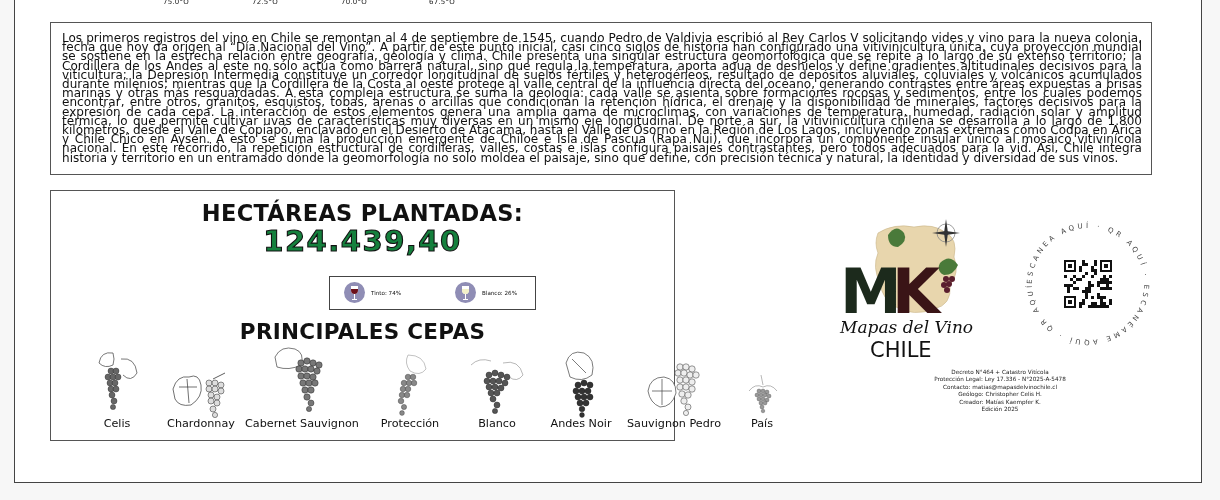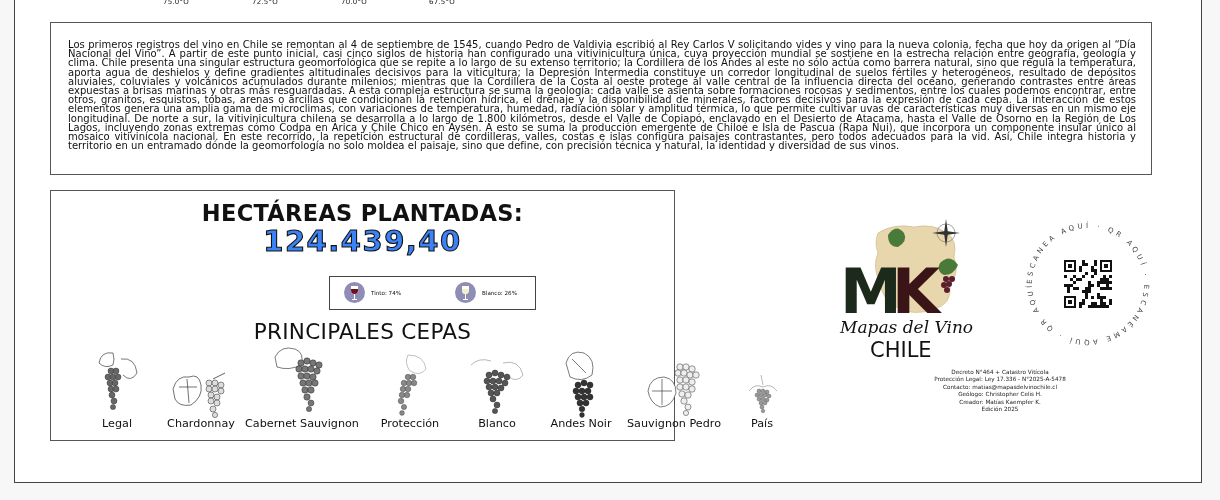--- a/index.html
+++ b/index.html
@@ -16,52 +16,52 @@
   .tick {
     position: absolute; top: -2px; font-size: 7px; color: #222;
     transform: translateX(-50%); white-space: nowrap; letter-spacing: 0.2px;
   }
   .textbox {
     position: absolute; left: 50px; top: 22px; width: 1102px; height: 153px;
     border: 1px solid #555; box-sizing: border-box; background: #fff;
     padding: 11px 9px 0 11px;
   }
   .textbox p {
-    margin: 6px; font-size: 10px; line-height: 9.2px; text-align: justify;
+    margin: 0; font-size: 12px; line-height: 9.2px; text-align: justify;
     letter-spacing: 0.02px; color: #111;
   }
   .hect {
     position: absolute; left: 50px; top: 190px; width: 625px; height: 251px;
     border: 1px solid #555; box-sizing: border-box; background: #fff;
   }
   .hect-title {
     position: absolute; left: 0; right: 0; top: 9px; text-align: center;
     font-size: 22.5px; font-weight: bold; letter-spacing: 0.3px; color: #111;
   }
   .hect-value {
     position: absolute; left: 0; right: 0; top: 33px; text-align: center;
-    font-size: 29px; font-weight: bold; color: #3b82f6;
+    font-size: 29px; font-weight: bold; color: #15803d;
     -webkit-text-stroke: 1.1px #111; letter-spacing: 1.5px;
     font-family: "DejaVu Sans", sans-serif;
   }
   .ratio {
     position: absolute; left: 278px; top: 85px; width: 207px; height: 34px;
     border: 1px solid #444; box-sizing: border-box; background: #fff;
     display: flex; align-items: center;
   }
   .ratio-item { display: flex; align-items: center; position: absolute; top: 5px; }
   .glass {
     width: 21px; height: 21px; border-radius: 50%; background: #8f8db5;
     position: relative; flex: none;
   }
   .glass svg { position: absolute; left: 0; top: 0; }
   .ratio-label { font-size: 5.6px; margin-left: 6px; color: #111; white-space: nowrap; }
   .cepas-title {
     position: absolute; left: 0; right: 0; top: 128px; text-align: center;
-    font-size: 21.5px; font-weight: normal; letter-spacing: 0.3px; color: #111;
+    font-size: 21.5px; font-weight: bold; letter-spacing: 0.3px; color: #111;
   }
   .grape {
     position: absolute; top: 154px; height: 74px;
     display: flex; align-items: flex-end; justify-content: center;
     transform: translateX(-50%);
   }
   .grape-label {
     position: absolute; top: 226px; font-size: 11.2px; color: #111;
     transform: translateX(-50%); white-space: nowrap;
   }
@@ -306,21 +306,21 @@
           <circle cx="18" cy="26" r="2"></circle>
           <circle cx="22" cy="27" r="2"></circle>
           <circle cx="16" cy="30" r="2"></circle>
           <circle cx="20" cy="30" r="2"></circle>
           <circle cx="17" cy="34" r="2"></circle>
           <circle cx="18" cy="38" r="1.8"></circle>
         </g>
       </svg>
   </div>
 
-  <div class="grape-label" style="left:66px">Legal</div>
+  <div class="grape-label" style="left:66px">Celis</div>
   <div class="grape-label" style="left:150px">Chardonnay</div>
   <div class="grape-label" style="left:251px">Cabernet Sauvignon</div>
   <div class="grape-label" style="left:359px">Protección</div>
   <div class="grape-label" style="left:446px">Blanco</div>
   <div class="grape-label" style="left:530px">Andes Noir</div>
   <div class="grape-label" style="left:623px">Sauvignon Pedro</div>
   <div class="grape-label" style="left:711px">País</div>
 </div>
 
 <div class="logo">

